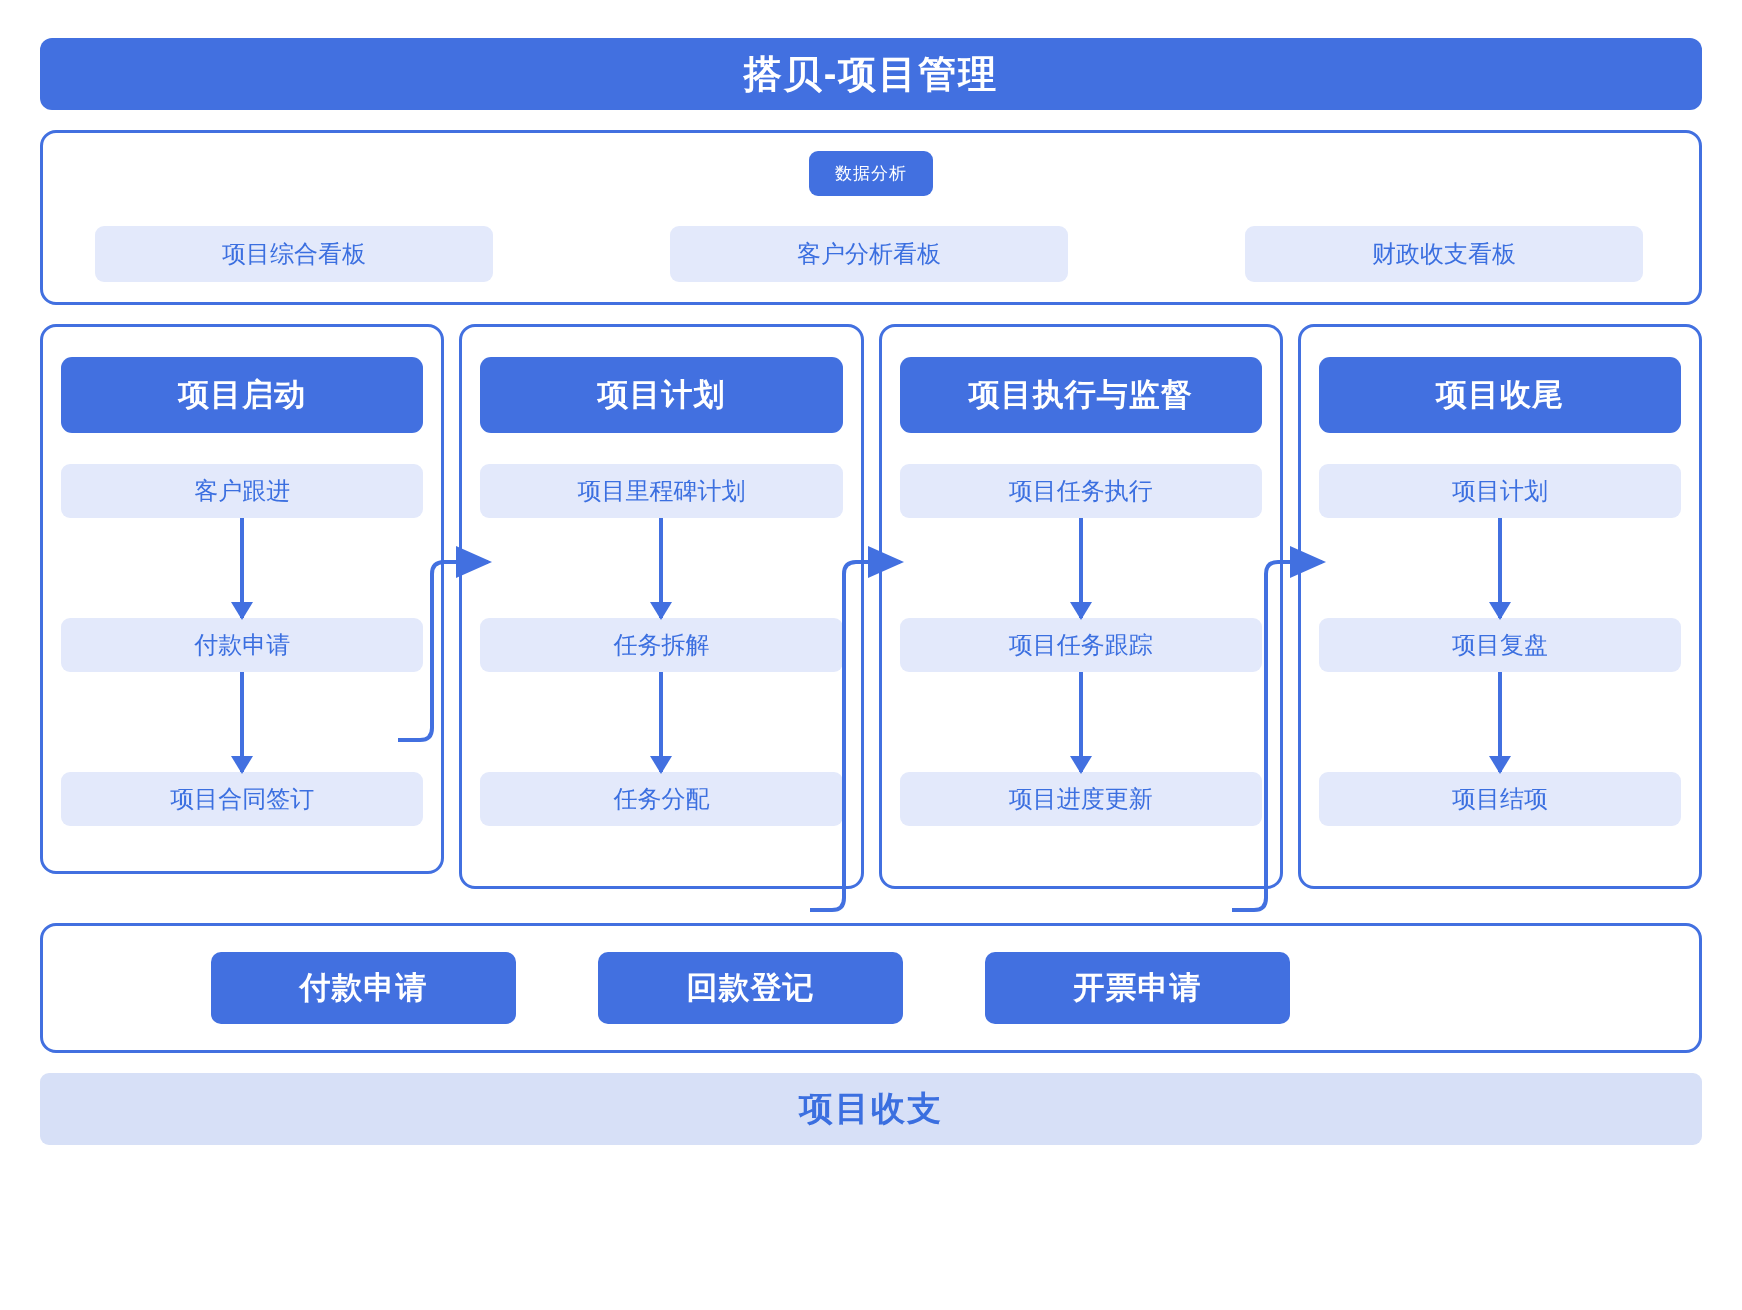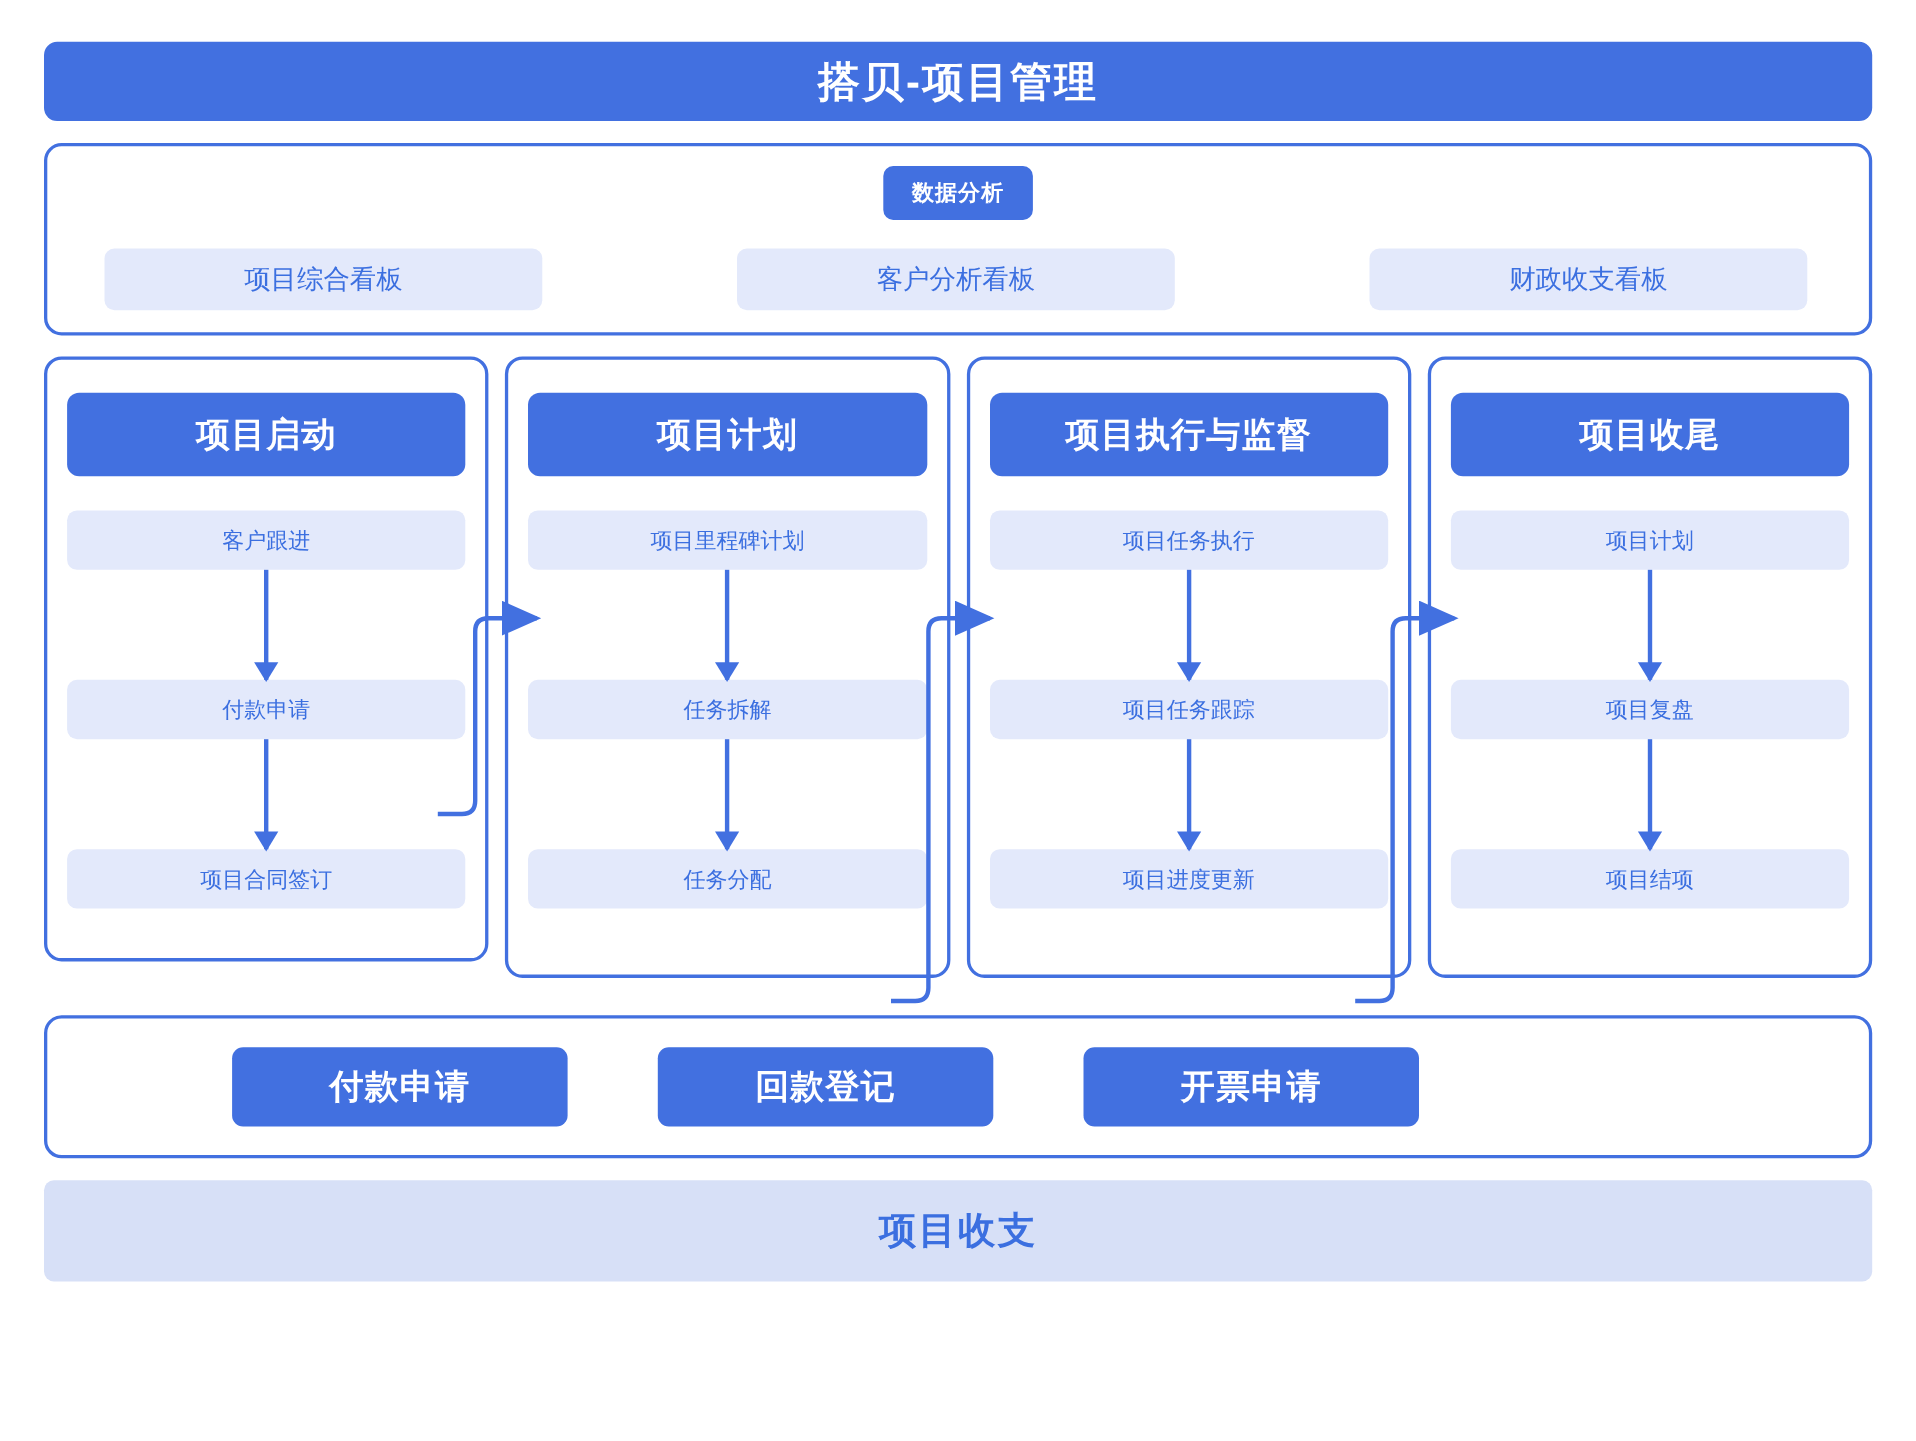--- a/index.html
+++ b/index.html
@@ -38,22 +38,22 @@
     border-radius: 16px;
     position: relative;
   }
   .analysis-title {
     position: absolute;
     left: 50%;
     transform: translateX(-50%);
     top: 18px;
     background: #4270e0;
     color: #ffffff;
-    font-size: 20px;
-    font-weight: bold;
+    font-size: 17px;
+    font-weight: normal;
     border-radius: 9px;
     padding: 11px 26px;
     letter-spacing: 1px;
   }
   .analysis-row {
     position: absolute;
     left: 0; right: 4px;
     top: 93px;
     display: flex;
     justify-content: space-between;
@@ -102,21 +102,21 @@
   }
   .steps { position: relative; margin-top: 31px; }
   .step {
     height: 54px;
     background: #e3e9fb;
     border-radius: 9px;
     display: flex;
     align-items: center;
     justify-content: center;
     color: #3b6fe0;
-    font-size: 20px;
+    font-size: 24px;
   }
   .gap { height: 100px; position: relative; }
   .gap .arrow {
     position: absolute;
     left: 50%;
     transform: translateX(-50%);
     top: 0;
     width: 4px;
     height: 100px;
     background: #4270e0;
@@ -161,21 +161,21 @@
     font-size: 31px;
     font-weight: bold;
     letter-spacing: 1px;
     font-family: inherit;
     cursor: pointer;
   }
 
   
   .footer-bar {
     margin-top: 20px;
-    height: 92px;
+    height: 72px;
     background: #d7e0f7;
     border-radius: 9px;
     display: flex;
     align-items: center;
     justify-content: center;
     color: #3b6fe0;
     font-size: 34px;
     font-weight: bold;
     letter-spacing: 2px;
   }

